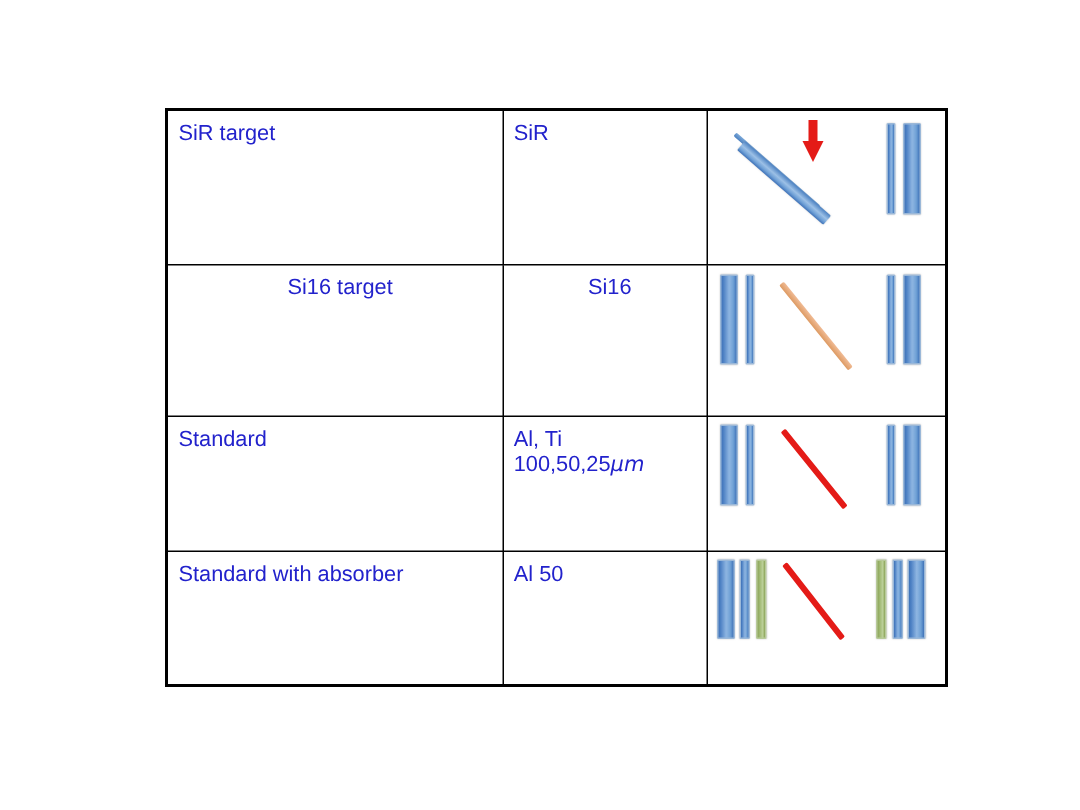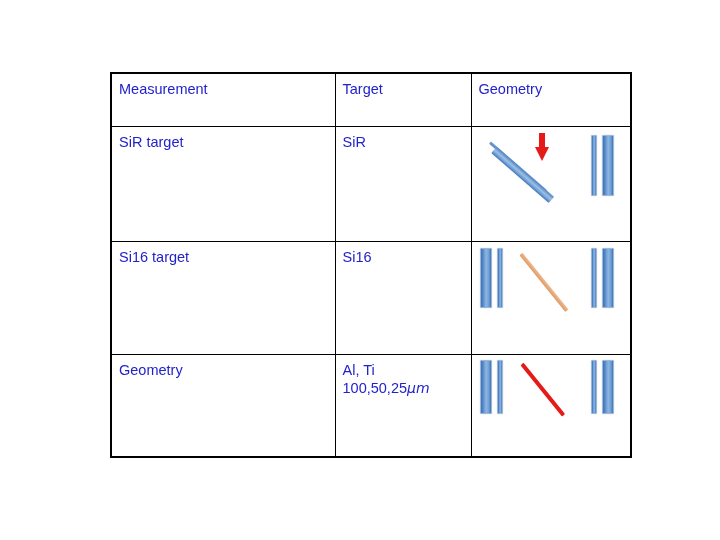--- a/index.html
+++ b/index.html
@@ -45,21 +45,21 @@
   .col-geometry    { width: 160px; }
 
   .cell-text {
     padding: 7px 0 0 7px;
     white-space: pre-line;
   }
   .mu { font-family: "DejaVu Sans", sans-serif; font-size: 14px; font-style: italic; }
 
   tr.header-row td { height: 34px; }
   tr.r1 td { height: 75px; margin-top: 11px; }
-  tr.r2 td { height: 74px; }
+  tr.r2 td { height: 74px; text-align: center; }
   tr.r3 td { height: 66px; }
   tr.r4 td { height: 65px; }
   tr.r5 td { height: 66px; }
 
   
   .geom-cell { position: relative; }
   .geom-canvas {
     position: relative;
     width: 100%;
     height: 100%;
@@ -130,31 +130,20 @@
 <div id="slide">
 
   <table id="geom-table">
     <colgroup>
       <col class="col-measurement">
       <col class="col-target">
       <col class="col-geometry">
     </colgroup>
     <tbody>
 
-      <tr class="header-row">
-        <td>
-          <div class="cell-text">Measurement</div>
-        </td>
-        <td>
-          <div class="cell-text">Target</div>
-        </td>
-        <td>
-          <div class="cell-text">Geometry</div>
-        </td>
-      </tr>
 
       <tr class="r1">
         <td>
           <div class="cell-text">SiR target</div>
         </td>
         <td>
           <div class="cell-text">SiR</div>
         </td>
         <td class="geom-cell">
           <div class="geom-canvas">
@@ -187,34 +176,53 @@
             <div class="bar bar-blue" style="left:25px; top:6px; width:4px; height:58px;"></div>
             <div class="diag diag-orange" style="left:49px; top:10px; width:73px; height:4px; transform:rotate(51deg);"></div>
             <div class="bar bar-blue" style="left:119px; top:6px; width:4px; height:58px;"></div>
             <div class="bar bar-blue" style="left:130px; top:6px; width:10px; height:58px;"></div>
           </div>
         </td>
       </tr>
 
       <tr class="r3">
         <td>
-          <div class="cell-text">Geometry</div>
+          <div class="cell-text">Standard</div>
         </td>
         <td>
           <div class="cell-text"><span>Al, Ti</span><br><span>100,50,25</span><span class="mu">μm</span></div>
         </td>
         <td class="geom-cell">
           <div class="geom-canvas">
             <div class="bar bar-blue" style="left:8px; top:5px; width:10px; height:52px;"></div>
             <div class="bar bar-blue" style="left:25px; top:5px; width:4px; height:52px;"></div>
             <div class="diag diag-red" style="left:50px; top:7px; width:66px; height:4px; transform:rotate(51deg);"></div>
             <div class="bar bar-blue" style="left:119px; top:5px; width:4px; height:52px;"></div>
             <div class="bar bar-blue" style="left:130px; top:5px; width:10px; height:52px;"></div>
           </div>
         </td>
       </tr>
 
+      <tr class="r4">
+        <td>
+          <div class="cell-text">Standard with absorber</div>
+        </td>
+        <td>
+          <div class="cell-text">Al 50</div>
+        </td>
+        <td class="geom-cell">
+          <div class="geom-canvas">
+            <div class="bar bar-blue" style="left:6px; top:5px; width:10px; height:51px;"></div>
+            <div class="bar bar-blue" style="left:21px; top:5px; width:5px; height:51px;"></div>
+            <div class="bar bar-green" style="left:32px; top:5px; width:5px; height:51px;"></div>
+            <div class="diag diag-red" style="left:51px; top:6px; width:63px; height:4px; transform:rotate(52deg);"></div>
+            <div class="bar bar-green" style="left:112px; top:5px; width:5px; height:51px;"></div>
+            <div class="bar bar-blue" style="left:123px; top:5px; width:5px; height:51px;"></div>
+            <div class="bar bar-blue" style="left:133px; top:5px; width:10px; height:51px;"></div>
+          </div>
+        </td>
+      </tr>
 
 
     </tbody>
   </table>
 
 </div>
 
 </body></html>

